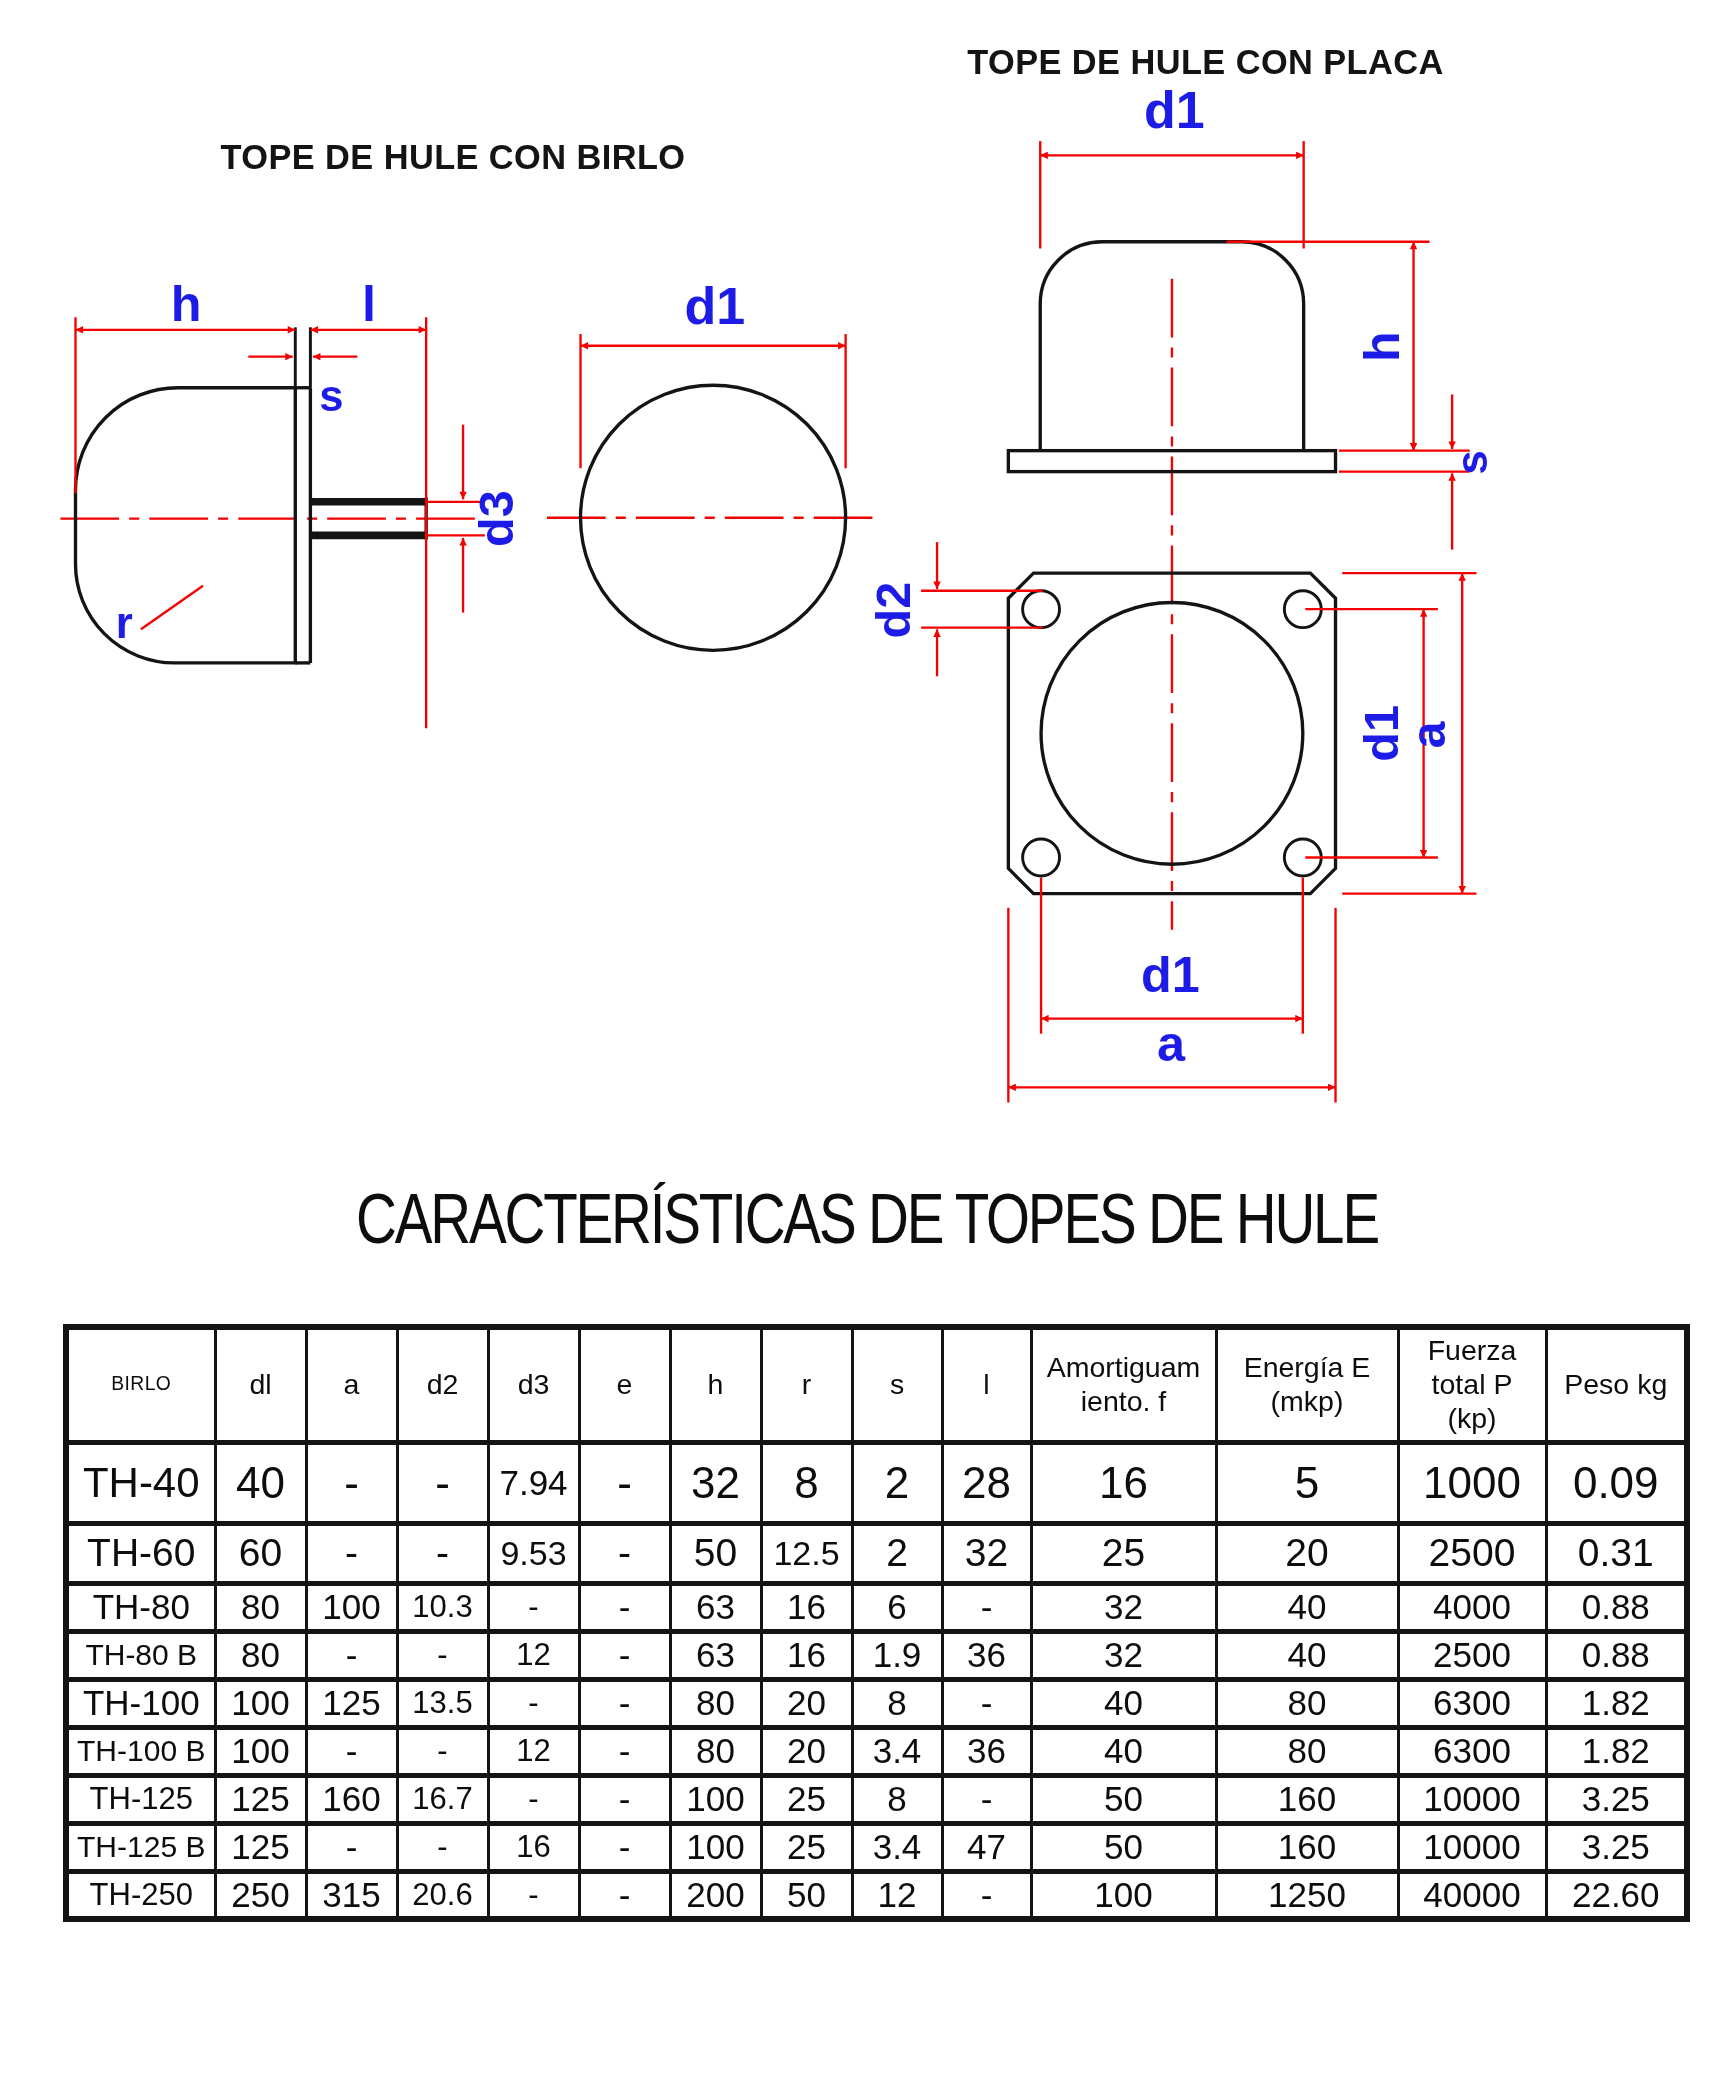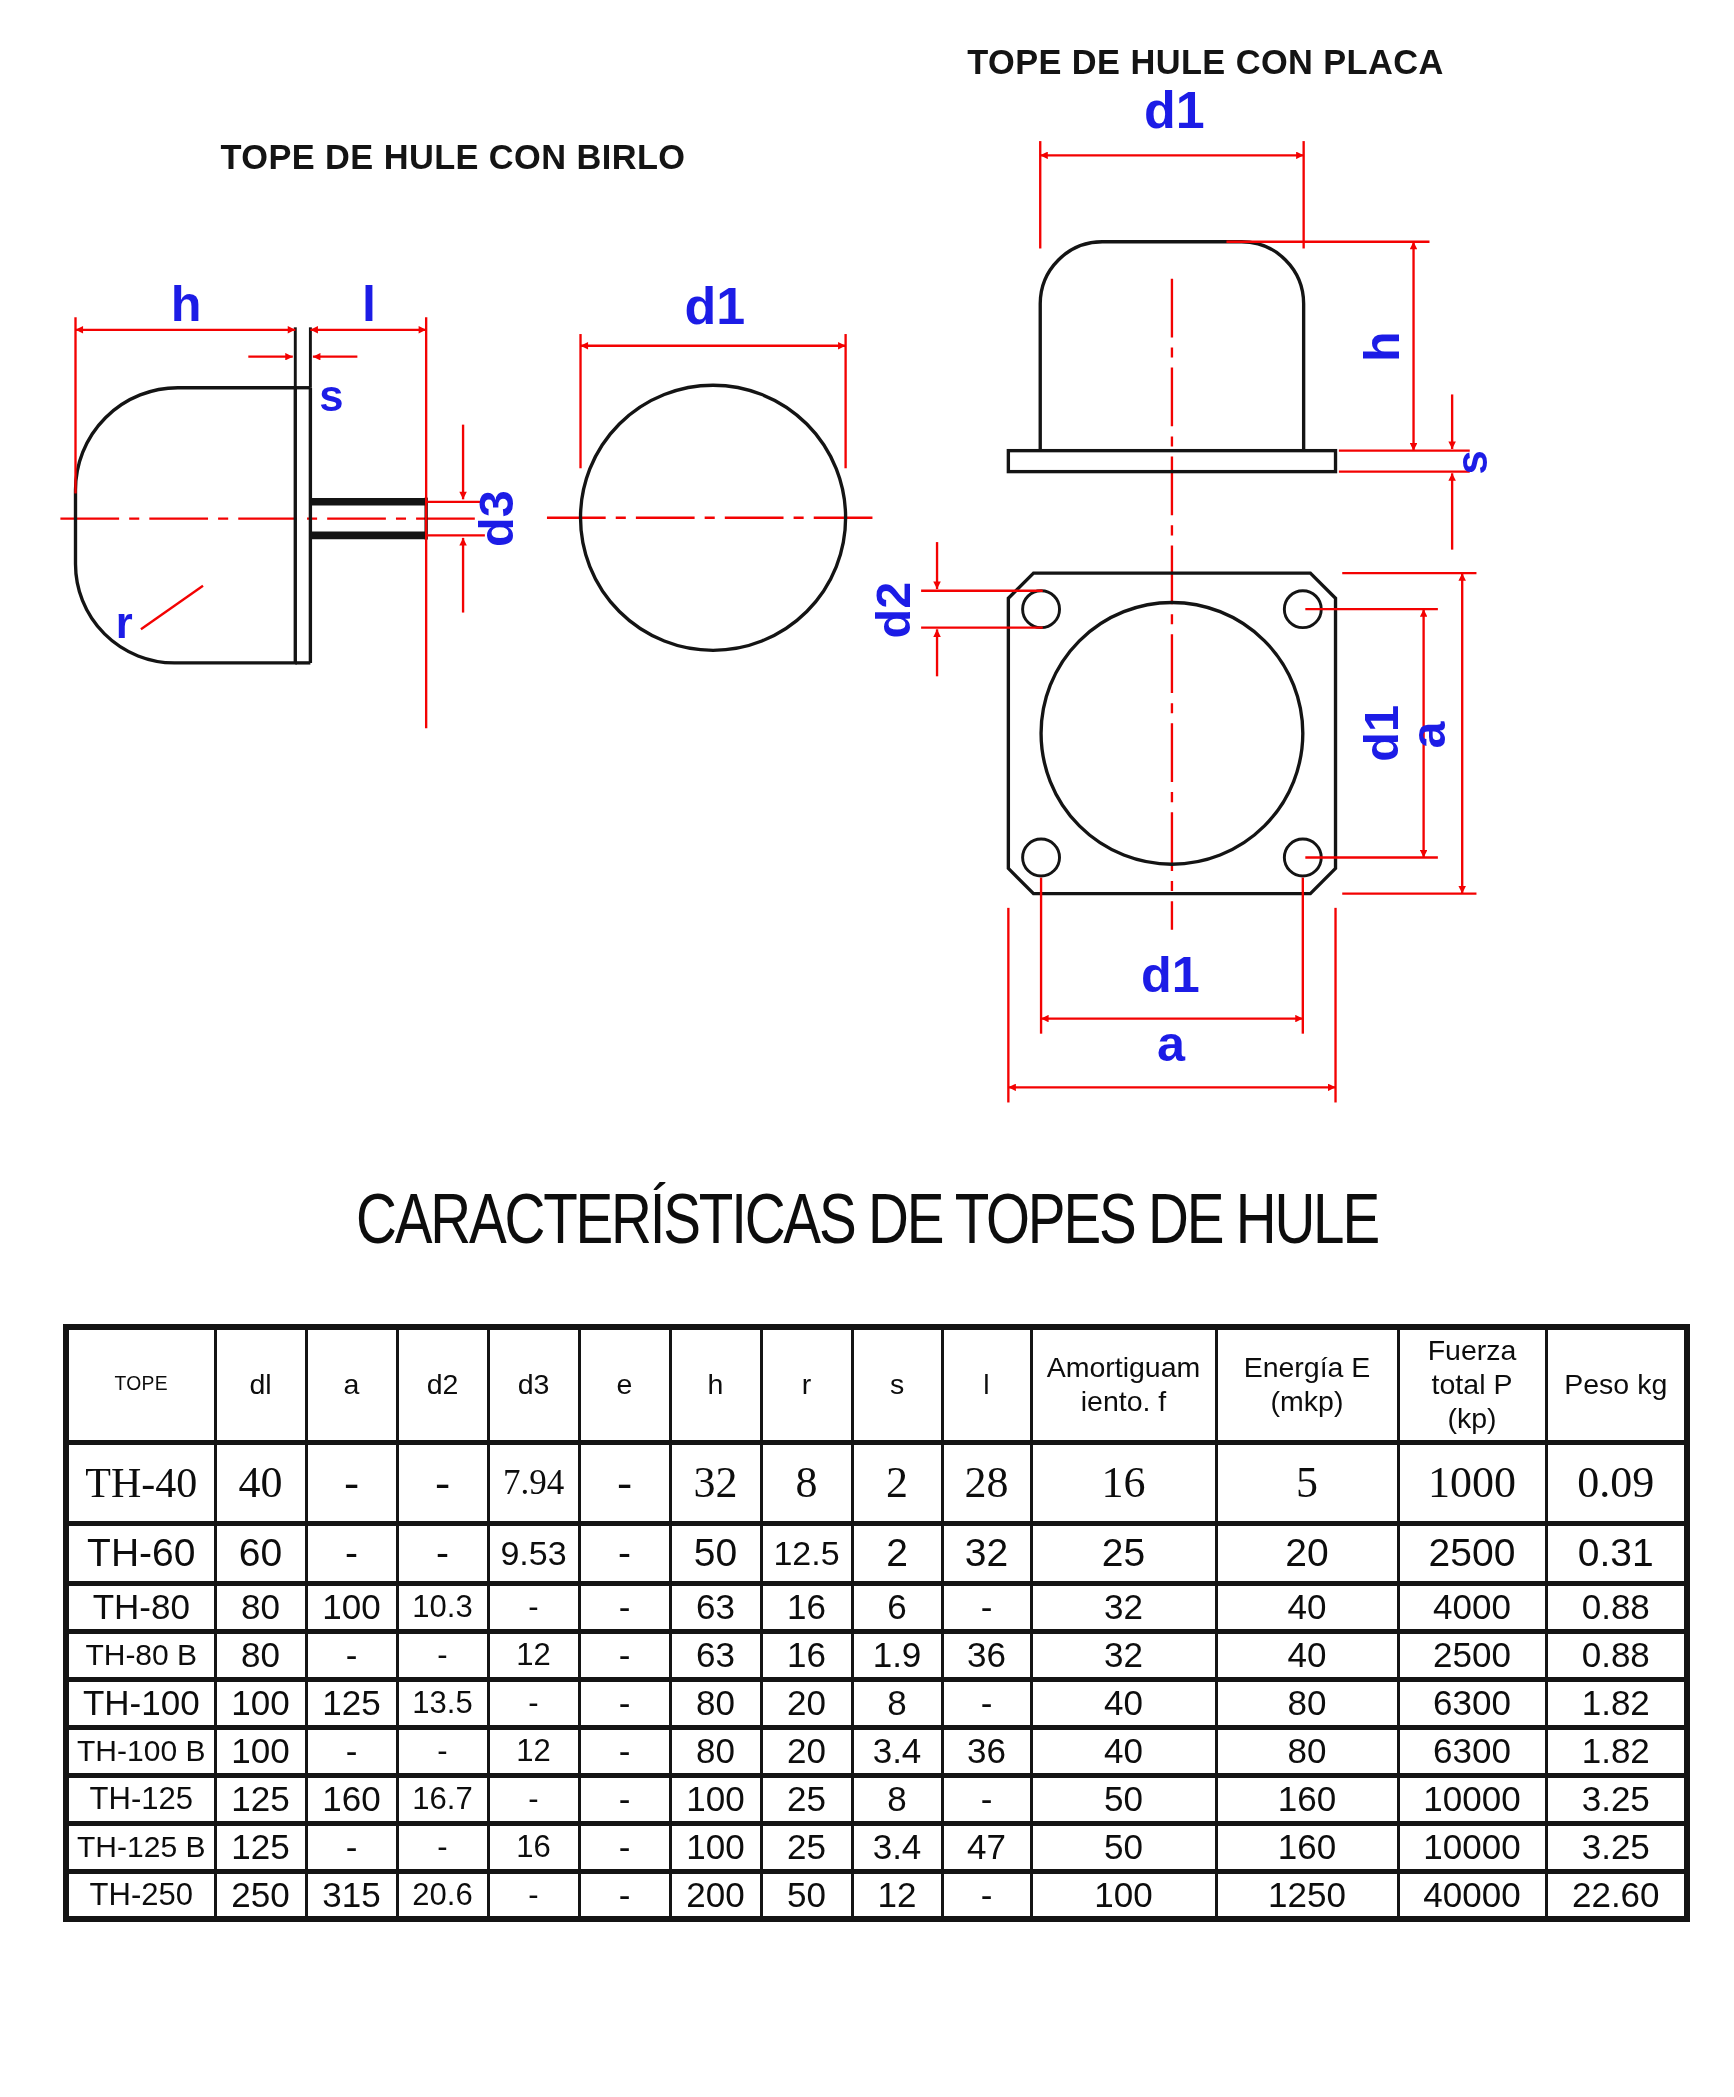--- a/index.html
+++ b/index.html
@@ -26,21 +26,21 @@
   }
   .table-wrap{position:absolute;left:63px;top:1324px;}
   table{border-collapse:collapse;table-layout:fixed;width:1622px;border:6.7px solid var(--ink);}
   th,td{text-align:center;vertical-align:middle;padding:0;color:#0d0d0d;overflow:hidden;}
   th{border:3.4px solid var(--ink);border-bottom:5.9px solid var(--ink);
      font-weight:400;font-size:28.5px;white-space:pre-line;line-height:1.18;}
   th:first-child{font-size:19.3px;letter-spacing:0.4px;}
   thead tr{height:115px;}
   td{border:3.4px solid var(--ink);border-top:5px solid var(--ink);font-size:35px;}
   tbody tr{height:48px;}
-  tbody tr:nth-child(1){height:81px;font-family:Liberation Serif, serif;}
+  tbody tr:nth-child(1){height:81px;}
   tbody tr:nth-child(2){height:60px;}
   tbody tr:nth-child(1) td{font-size:44px;}
   tbody tr:nth-child(2) td{font-size:39px;}
   
   tbody td:nth-child(4),tbody td:nth-child(5){font-size:31px;}
   tbody tr:nth-child(1) td:nth-child(5){font-size:35px;}
   tbody tr:nth-child(2) td:nth-child(5),tbody tr:nth-child(2) td:nth-child(8){font-size:34px;}
   tbody td:first-child{font-size:35px;}
   tbody tr:nth-child(1) td:first-child{font-size:42px;}
   tbody tr:nth-child(n+7) td:first-child{font-size:31px;}
@@ -213,21 +213,21 @@
           <col style="width:91px">
           <col style="width:90px">
         <col style="width:89px">
           <col style="width:185px">
           <col style="width:182px">
         <col style="width:148px">
           <col style="width:141px">
       </colgroup>
       <thead>
           <tr>
-            <th>TOPE</th>
+            <th>BIRLO</th>
             <th>dl</th>
             <th>a</th>
             <th>d2</th>
             <th>d3</th>
             <th>e</th>
             <th>h</th>
             <th>r</th>
             <th>s</th>
             <th>l</th>
             <th>Amortiguam

